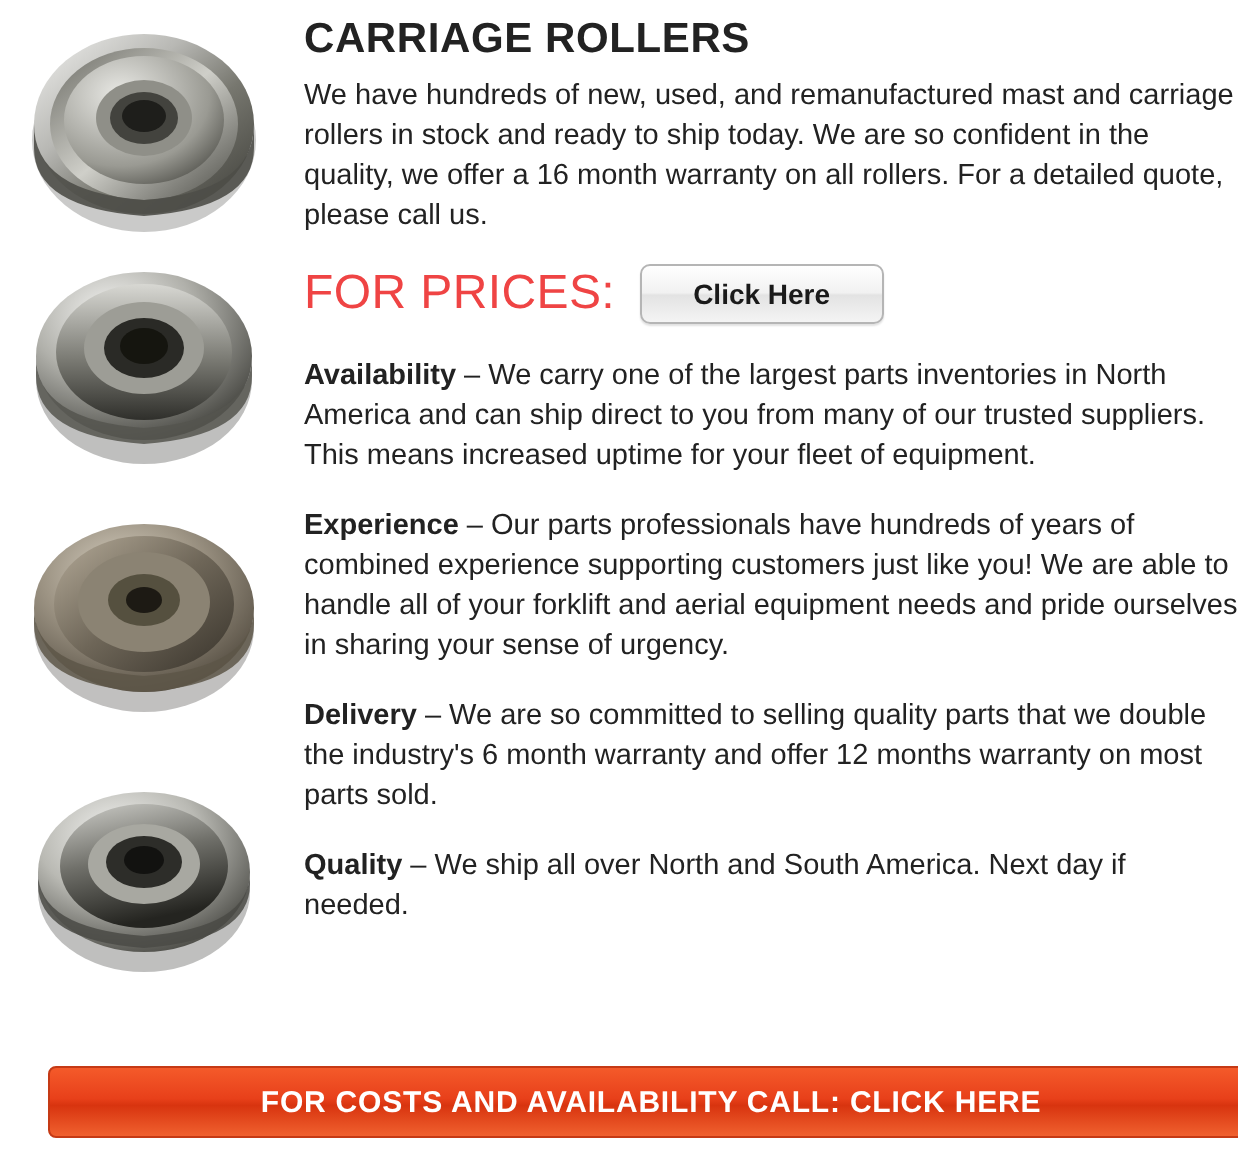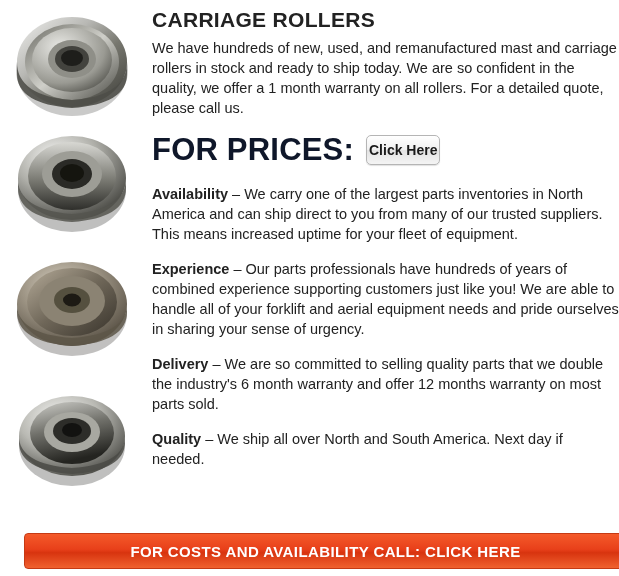--- a/index.html
+++ b/index.html
@@ -53,33 +53,33 @@
     line-height: 20px;
     margin: 0 0 14px 0;
     color: #222222;
   }
   .prices-row {
     display: flex;
     align-items: center;
     margin: 6px 0 16px 0;
   }
   .prices-label {
-    font-size: 31px;
-    font-weight: bold;
-    color: #0f172a;
+    font-size: 24px;
+    font-weight: normal;
+    color: #ef4444;
     letter-spacing: 0.2px;
     margin-right: 12px;
     white-space: nowrap;
   }
   .click-here-btn {
     display: inline-block;
     background: linear-gradient(180deg, #ffffff 0%, #f1f1f1 48%, #e3e3e3 52%, #f4f4f4 100%);
     border: 1px solid #b5b5b5;
     border-radius: 5px;
-    padding: 6px 2px;
+    padding: 6px 26px;
     font-size: 14px;
     font-weight: bold;
     color: #1a1a1a;
     cursor: pointer;
     box-shadow: 0 1px 1px rgba(0,0,0,0.12);
     line-height: 16px;
   }
   .feature {
     font-size: 14.5px;
     line-height: 20px;
@@ -219,21 +219,21 @@
         <path d="M11 56 Q11 84 64 88 Q117 84 117 56 L117 62 Q117 90 64 94 Q11 90 11 62 Z" fill="#4a4a45" opacity="0.85"></path>
       </svg>
     </div>
 
   </div>
 
   <div class="content">
 
     <h1 class="page-title">CARRIAGE ROLLERS</h1>
 
-    <p class="intro">We have hundreds of new, used, and remanufactured mast and carriage rollers in stock and ready to ship today. We are so confident in the quality, we offer a 1 month warranty on all rollers. For a detailed quote, please call us.</p>
+    <p class="intro">We have hundreds of new, used, and remanufactured mast and carriage rollers in stock and ready to ship today. We are so confident in the quality, we offer a 16 month warranty on all rollers. For a detailed quote, please call us.</p>
 
     <div class="prices-row">
       <span class="prices-label">FOR PRICES:</span>
       <button class="click-here-btn">Click Here</button>
     </div>
 
     <p class="feature"><b>Availability</b><span> – We carry one of the largest parts inventories in North America and can ship direct to you from many of our trusted suppliers. This means increased uptime for your fleet of equipment.</span></p>
 
     <p class="feature"><b>Experience</b><span> – Our parts professionals have hundreds of years of combined experience supporting customers just like you!  We are able to handle all of your forklift and aerial equipment needs and pride ourselves in sharing your sense of urgency.</span></p>
 

